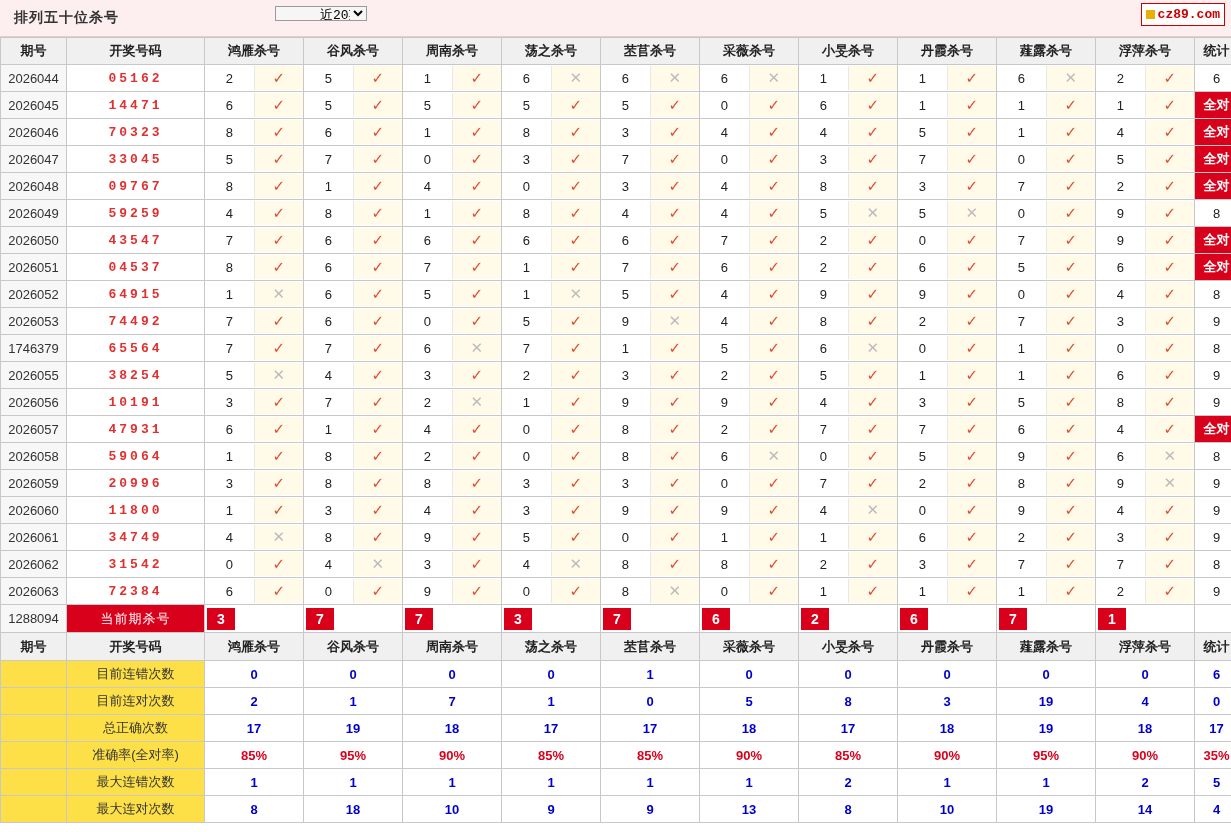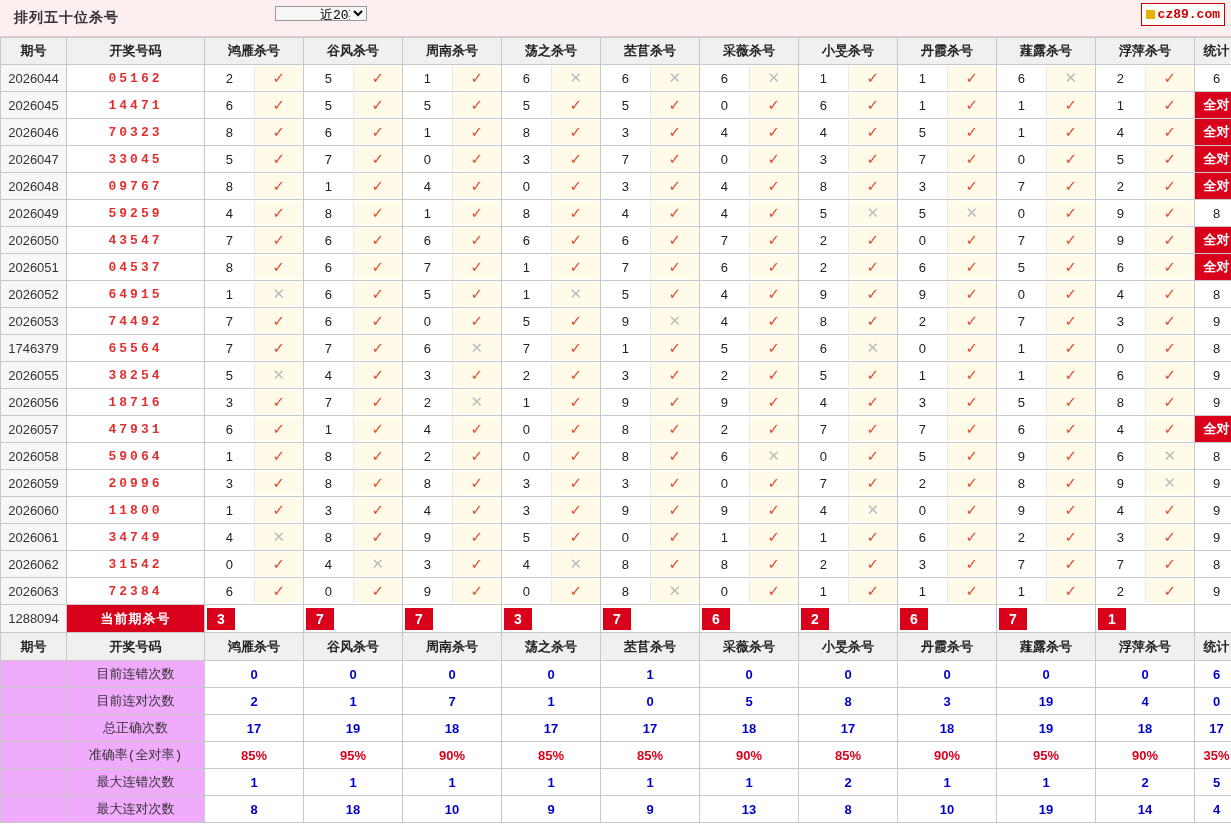--- a/index.html
+++ b/index.html
@@ -92,35 +92,35 @@
   td.kill .killwrap .km{border-left:1px solid #e8e8e8;}
 
   td.stat{background:#ffffff;color:#222;font-size:13px;}
   td.stat.full{
     background:#d9001b;color:#ffffff;font-weight:bold;font-size:13px;
   }
 
   
   tr.current td{height:27px;}
   td.cur-label{
-    background:#d9001b;color:#ffffff;font-weight:bold;font-size:13.5px;
+    background:#d9001b;color:#ffffff;font-weight:normal;font-size:13.5px;
     letter-spacing:1px;
   }
   td.cur-kill{padding:0;background:#ffffff;}
   .curwrap{display:flex;height:25px;align-items:center;}
   .curnum{
     width:28px;height:22px;line-height:22px;margin-left:2px;
     background:#d9001b;color:#fff;font-weight:bold;font-size:14px;text-align:center;
   }
   td.cur-blank{background:#ffffff;}
   td.period.cur{background:#f7f7f7;}
 
   
   tr.subhead td{background:#f0f0f0;font-weight:bold;color:#222;height:27px;}
-  td.sum-label{background:#f0abfc;color:#333;font-size:12.5px;text-align:center;font-family:Liberation Mono, monospace;}
+  td.sum-label{background:#fde047;color:#333;font-size:12.5px;text-align:center;}
   td.sum-val{color:#0000cc;font-weight:bold;font-size:13.5px;background:#ffffff;}
   td.sum-val.rate{color:#d9001b;text-align:center;}
   td.sum-tot{color:#0000cc;font-weight:bold;font-size:13.5px;background:#ffffff;}
   td.sum-tot.rate{color:#d9001b;}
 </style>
 </head>
 <body>
 
 <div id="app">
 
@@ -942,21 +942,21 @@
           <td class="kill">
             <div class="killwrap">
               <span class="kn">6</span>
               <span class="km ok">✓</span>
             </div>
           </td>
           <td class="stat">9</td>
         </tr>
         <tr>
           <td class="period">2026056</td>
-          <td class="open">18716</td>
+          <td class="open">10191</td>
           <td class="kill">
             <div class="killwrap">
               <span class="kn">3</span>
               <span class="km ok">✓</span>
             </div>
           </td>
           <td class="kill">
             <div class="killwrap">
               <span class="kn">7</span>
               <span class="km ok">✓</span>

